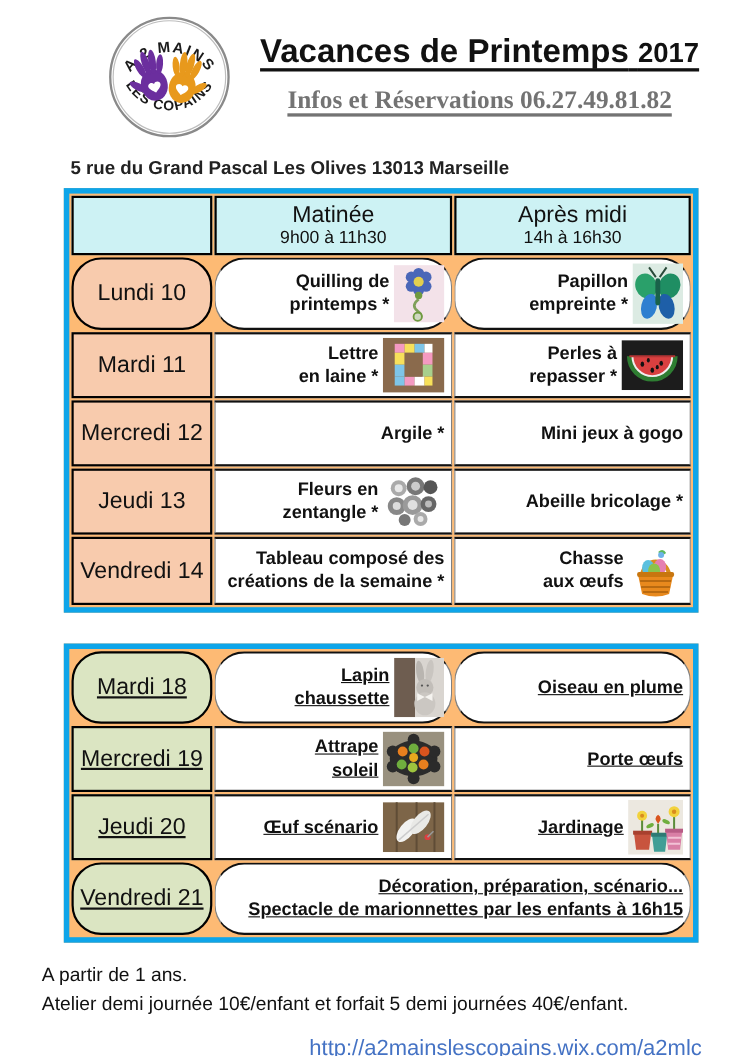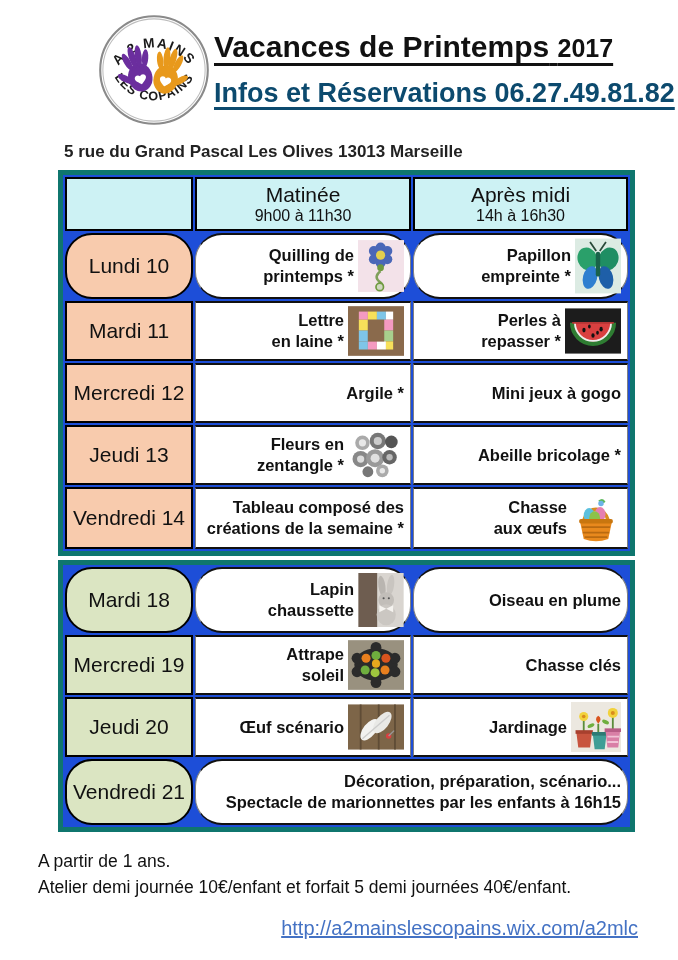--- a/index.html
+++ b/index.html
@@ -5,40 +5,41 @@
   html,body{margin:0;padding:0;}
   body{
     width:678px;height:960px;background:#ffffff;
     font-family:"Liberation Sans", sans-serif;color:#111;
     position:relative;overflow:hidden;
   }
   .page{width:678px;height:960px;}
   
   .hdr{display:flex;align-items:flex-start;padding:12px 20px 0 96px;}
   .logo{flex:0 0 118px;}
-  .titles{flex:1;padding-top:18px;}
+  .titles{flex:1;text-align:center;padding-top:18px;}
   .title{
     font-size:30px;font-weight:bold;color:#111;
     text-decoration:underline;text-decoration-thickness:2.5px;text-underline-offset:6px;
     white-space:nowrap;
   }
   .title .year{font-size:25px;}
   .subtitle{
-    margin-top:14px;font-size:27px;font-weight:bold;color:#0c4a6e;
+    margin-top:14px;font-size:23px;font-weight:bold;color:#737373;
     text-decoration:underline;text-decoration-thickness:2.5px;text-underline-offset:5px;
     white-space:nowrap;
+    font-family:Liberation Serif, serif;
   }
   .address{margin:10px 0 0 64px;font-size:17px;color:#222;font-weight:bold;}
   
   table.sched{
     border-collapse:separate;border-spacing:2px;
-    border:5px solid #0f766e;background:#1d4ed8;
+    border:5px solid #0ea5e9;background:#fdba74;
     margin:8px 0 0 58px;width:561px;table-layout:fixed;
   }
-  table.t2{margin-top:4px;}
+  table.t2{margin-top:28px;text-decoration:underline;}
   col.cday{width:128px;} col.cmorn{width:216px;} col.caft{width:215px;}
   td{padding:0;vertical-align:middle;}
   td.hcell{
     background:#cdf2f4;border:2px solid #000;height:50px;text-align:center;
   }
   td.hcell .htitle{font-size:21px;line-height:1.15;}
   td.hcell .hhours{font-size:16px;line-height:1.1;}
   td.day{
     border:2px solid #000;text-align:center;font-size:21px;height:56px;
     white-space:pre-line;
@@ -355,21 +356,21 @@
                   <circle cx="19" cy="33" r="5" fill="#6fae3e"></circle>
                   <circle cx="30" cy="36" r="5" fill="#9ec43e"></circle>
                   <circle cx="41" cy="33" r="5" fill="#e87f1e"></circle>
                   <circle cx="31" cy="26" r="4.5" fill="#e8a81e"></circle>
                 </svg>
           </span>
         </div>
       </td>
       <td class="act">
         <div class="cellwrap">
-              <span class="acttxt">Chasse clés</span>
+              <span class="acttxt">Porte œufs</span>
             </div>
       </td>
     </tr>
 
     <tr>
       <td class="day">Jeudi 20</td>
       <td class="act">
         <div class="cellwrap">
           <span class="acttxt">Œuf scénario</span>
           <span class="photo">

